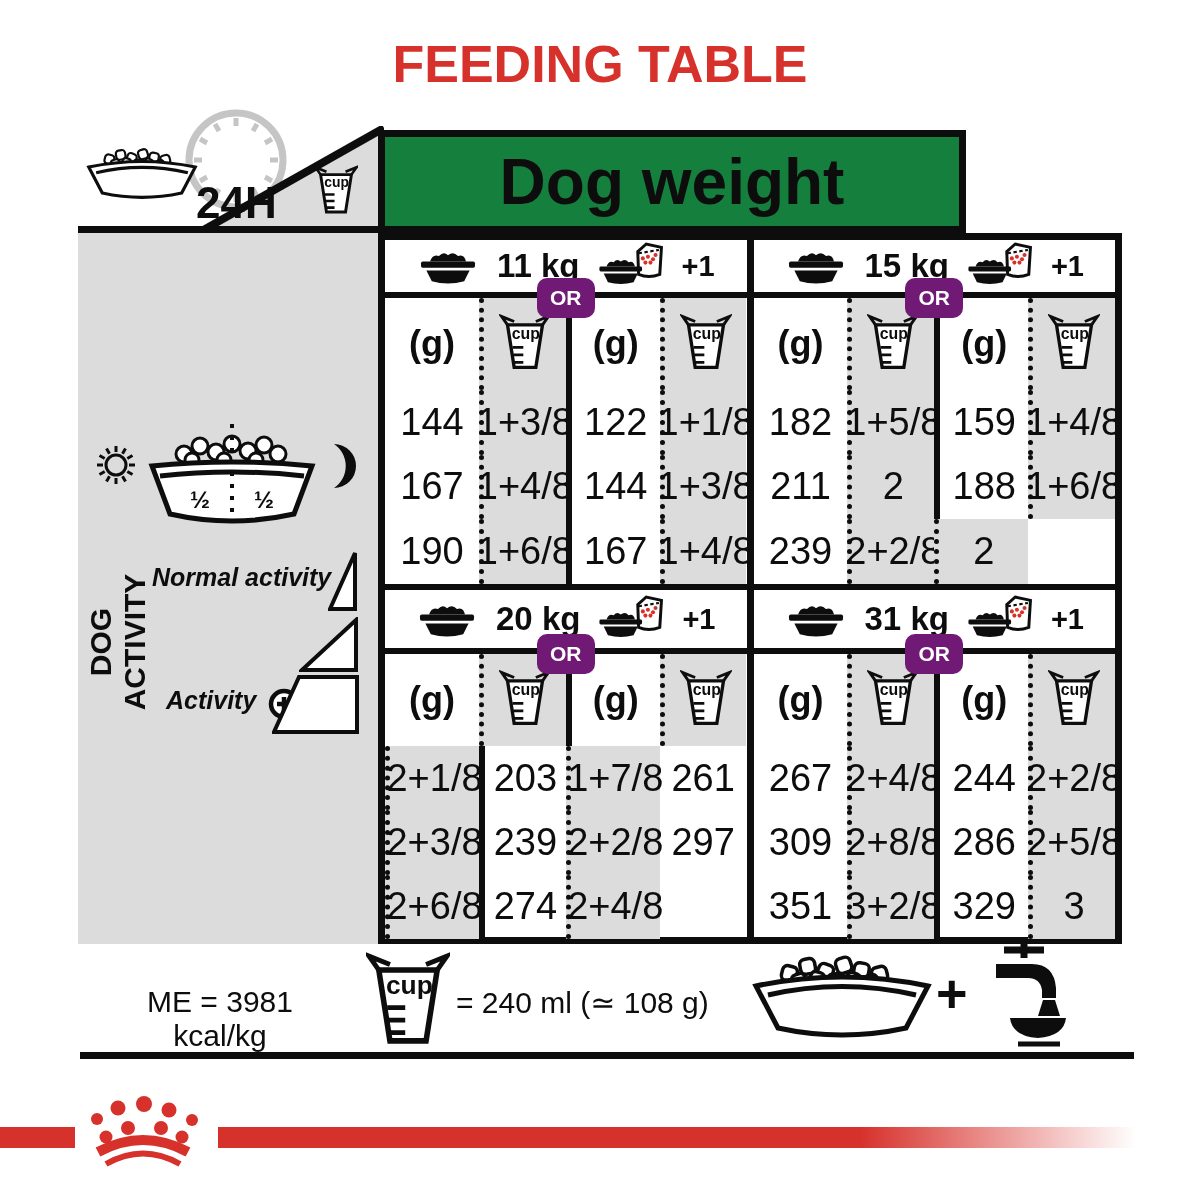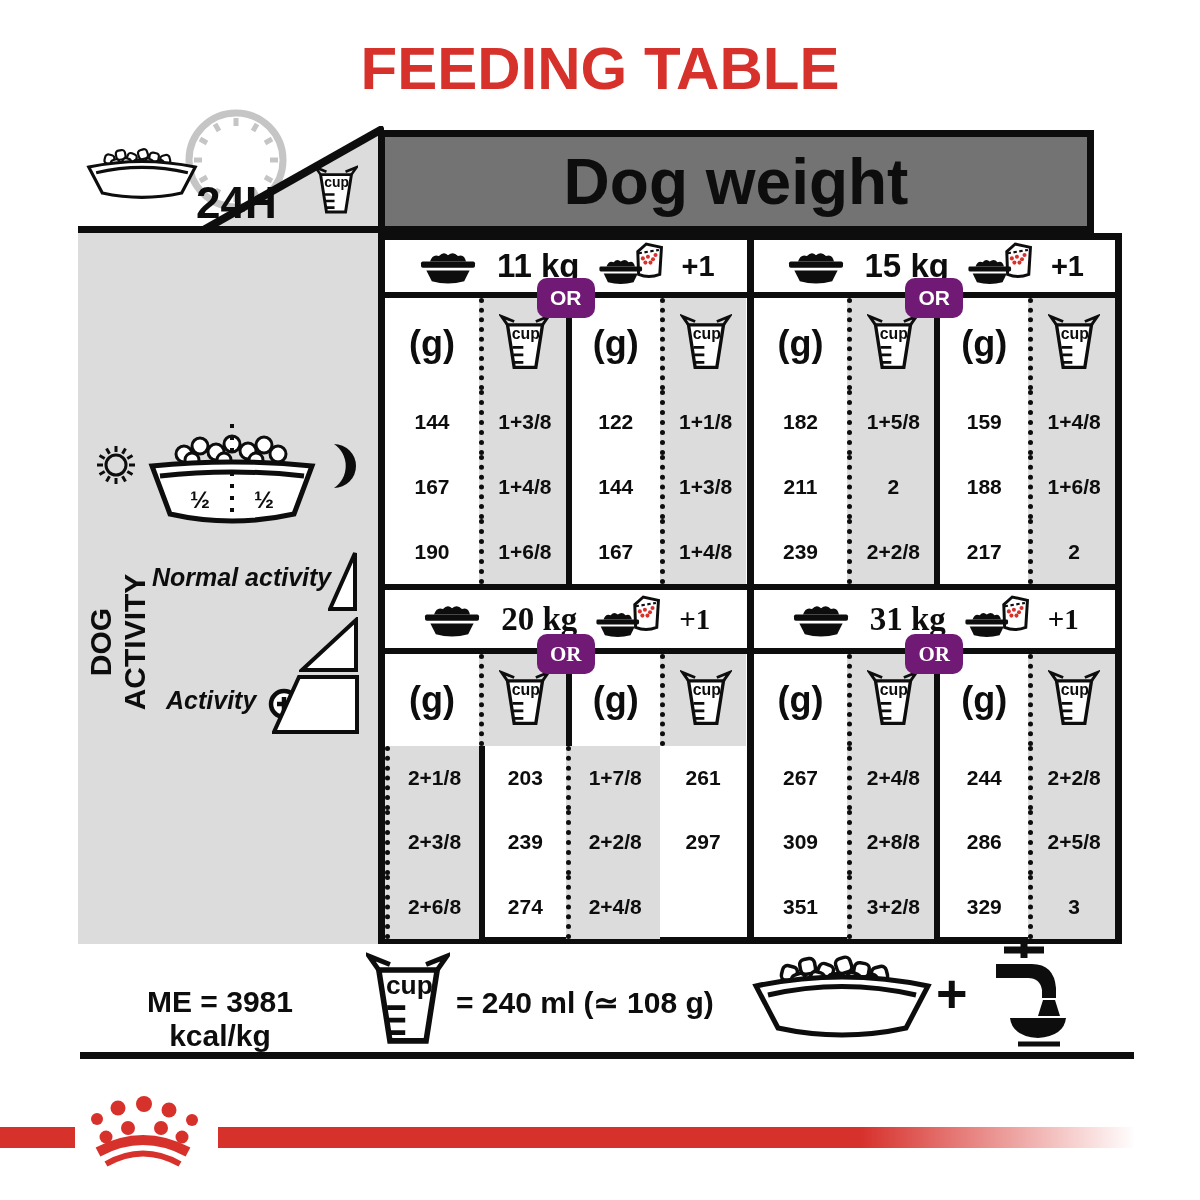--- a/index.html
+++ b/index.html
@@ -1,57 +1,57 @@
 <!DOCTYPE html>
 <html><head>
 <meta charset="utf-8">
 <style>
   html,body{margin:0;padding:0;background:#fff;}
   .page{position:relative;width:1200px;height:1200px;background:#fff;overflow:hidden;
         color:#0d0d0d;font-family:"Liberation Sans",sans-serif;}
   .abs{position:absolute;}
-  .title{left:0;right:0;top:34px;text-align:center;font-size:60px;font-weight:800;
+  .title{left:0;right:0;top:34px;text-align:center;font-size:52px;font-weight:800;
          color:#d7312c;letter-spacing:0;}
   
-  .dogweight{left:378px;top:130px;width:716px;height:103px;background:#737373;
+  .dogweight{left:378px;top:130px;width:588px;height:103px;background:#15803d;
              border:7px solid #0d0d0d;box-sizing:border-box;display:flex;align-items:center;
              justify-content:center;font-size:64px;font-weight:700;}
   .topline{left:78px;top:226px;width:300px;height:7px;background:#0d0d0d;}
   .hours{left:196px;top:138px;font-size:44px;font-weight:800;z-index:3;margin-top:40px;}
   
   .sidebar{left:78px;top:233px;width:300px;height:711px;background:#dcdcdc;}
   .axis-label{left:84px;top:740px;width:196px;transform:rotate(-90deg);transform-origin:0 0;
               font-size:30px;font-weight:800;text-align:center;}
   .side-text{font-size:25px;font-weight:700;font-style:italic;}
   
   .table-body{left:378px;top:233px;width:744px;height:711px;border:7px solid #0d0d0d;
               box-sizing:border-box;display:flex;}
   .half{flex:1;display:flex;flex-direction:column;min-width:0;background:#fff;}
   .half.left{border-right:7px solid #0d0d0d;}
   .sec-header{flex:0 0 58px;position:relative;display:flex;align-items:center;justify-content:center;
               gap:18px;background:#fff;border-bottom:6px solid #0d0d0d;box-sizing:border-box;z-index:2;}
-  .sec-header.second{flex:0 0 70px;border-top:6px solid #0d0d0d;font-family:Liberation Serif, serif;}
+  .sec-header.second{flex:0 0 70px;border-top:6px solid #0d0d0d;}
   .weight-label{font-size:33px;font-weight:800;}
   .plus-one{font-size:29px;font-weight:800;}
   .or-badge{position:absolute;left:50%;bottom:-26px;transform:translateX(-50%);width:58px;height:40px;
             background:#701a75;color:#fff;font-weight:700;font-size:21px;border-radius:10px;
             display:flex;align-items:center;justify-content:center;z-index:5;}
   .sec-grid{display:grid;grid-template-columns:26% 24% 26% 24%;grid-template-rows:92px 1fr 1fr 1fr;}
   .sec-grid.g1{flex:0 0 286px;}
   .sec-grid.g2{flex:0 0 285px;}
   .cell{display:flex;align-items:center;justify-content:center;min-width:0;}
   .cup-col{background:#dcdcdc;border-left:5px dotted #0d0d0d;}
   .mid-col{border-left:6px solid #0d0d0d;}
   .ghead{font-size:36px;font-weight:700;}
-  .num{font-size:21px;font-weight:700;text-align:center;}
+  .num{font-size:38px;font-weight:400;text-align:center;}
   .cuptext{font-size:19px;font-weight:700;fill:#0d0d0d;font-family:"Liberation Sans",sans-serif;}
   .halftext{font-size:24px;font-weight:700;fill:#0d0d0d;font-family:"Liberation Sans",sans-serif;}
   
   .bottomline{left:80px;top:1052px;width:1054px;height:7px;background:#0d0d0d;}
-  .foot-text{font-size:30px;font-weight:700;}
+  .foot-text{font-size:30px;font-weight:400;}
   .foot-plus{font-size:54px;font-weight:800;}
   .band{top:1127px;height:21px;background:#d7312c;}
   .band.right{background:linear-gradient(to right,#d7312c 70%,rgba(215,49,44,0) 100%);}
 </style>
 </head>
 <body>
 
 <svg width="0" height="0" style="position:absolute" aria-hidden="true">
   <defs>
     <g id="cup-body" fill="none" stroke="#0d0d0d" stroke-width="4">
@@ -282,21 +282,20 @@
         <div class="cell num">182</div>
         <div class="cell num cup-col">1+5/8</div>
         <div class="cell num mid-col">159</div>
         <div class="cell num cup-col">1+4/8</div>
         <div class="cell num">211</div>
         <div class="cell num cup-col">2</div>
         <div class="cell num mid-col">188</div>
         <div class="cell num cup-col">1+6/8</div>
         <div class="cell num">239</div>
         <div class="cell num cup-col">2+2/8</div>
-        <div class="cell num mid-col">217</div>
         <div class="cell num cup-col">2</div>
       </div>
       <div class="sec-header second">
         <svg width="62" height="36" viewBox="0 0 64 40">
             <use href="#bowl-solid"></use>
           </svg>
         <span class="weight-label">31 kg</span>
         <svg width="66" height="48" viewBox="0 0 78 56">
             <use href="#pouch-bowl"></use>
           </svg>

